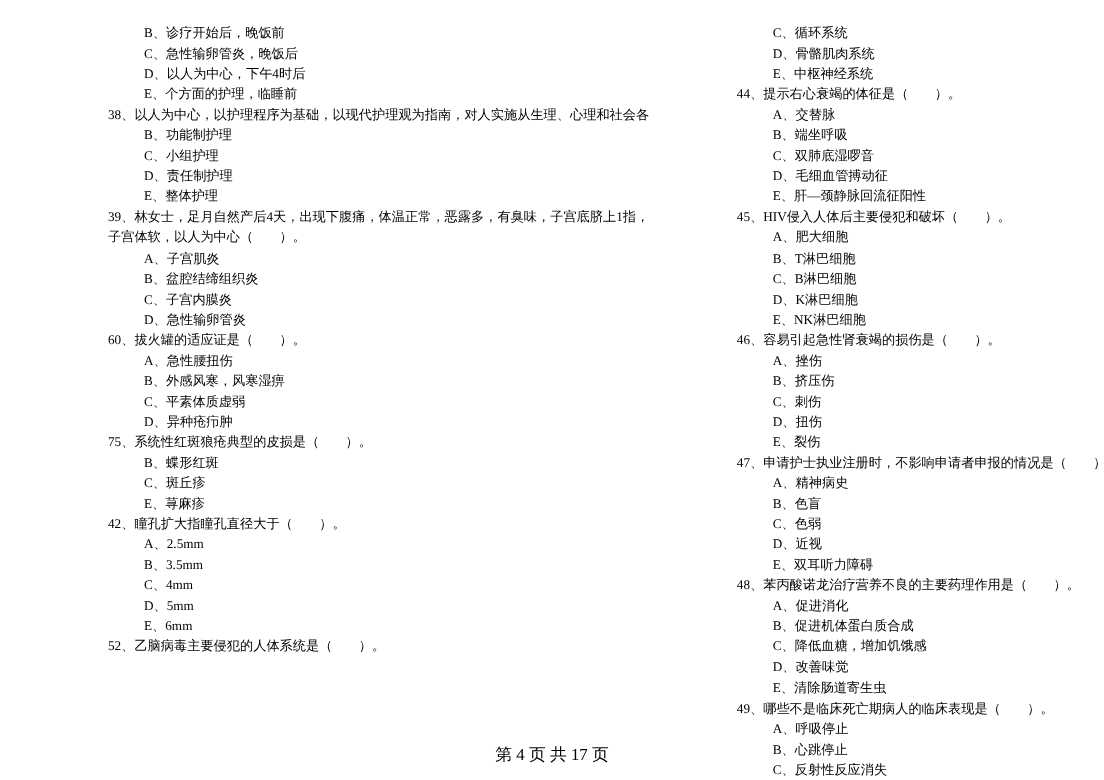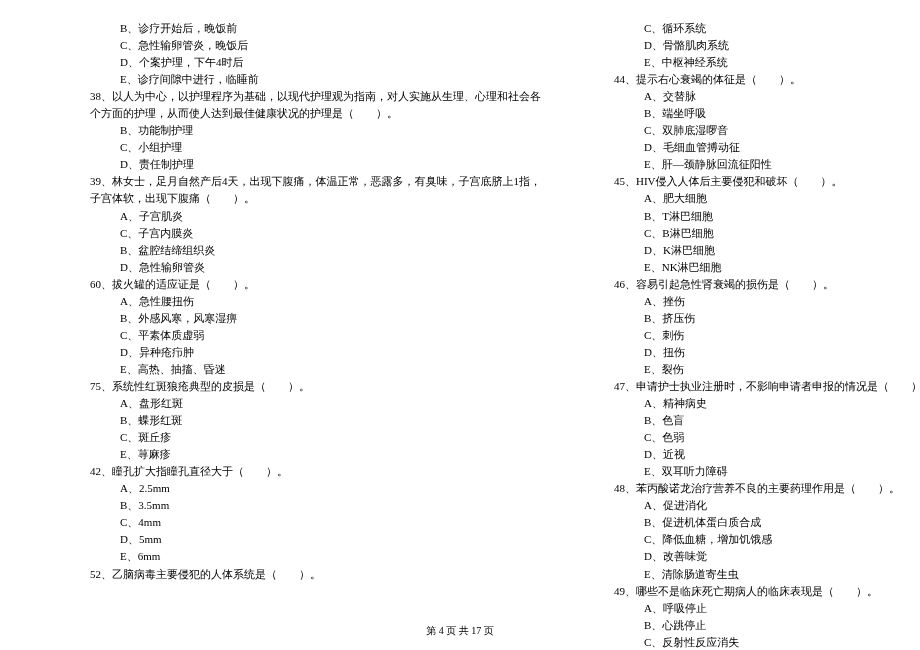--- a/index.html
+++ b/index.html
@@ -29,51 +29,49 @@
     padding-left: 30px;
   }
   .indent-q {
     padding-left: 0;
   }
   .footer {
     position: absolute;
     bottom: 12px;
     width: 920px;
     text-align: center;
-    font-size: 10px;
+    font-size: 14px;
   }
 </style>
 </head>
 <body>
 
 <div class="page">
   <div class="column" id="col-left">
       <div class="line indent-opt">B、诊疗开始后，晚饭前</div>
       <div class="line indent-opt">C、急性输卵管炎，晚饭后</div>
-      <div class="line indent-opt">D、个案护理，下午4时后</div>
-      <div class="line indent-opt">E、诊疗间隙中进行，临睡前</div>
+      <div class="line indent-opt">D、以人为中心，下午4时后</div>
+      <div class="line indent-opt">E、个方面的护理，临睡前</div>
       <div class="line indent-q">38、以人为中心，以护理程序为基础，以现代护理观为指南，对人实施从生理、心理和社会各</div>
-      <div class="line indent-q">个方面的护理，从而使人达到最佳健康状况的护理是（　　）。</div>
       <div class="line indent-opt">B、功能制护理</div>
       <div class="line indent-opt">C、小组护理</div>
       <div class="line indent-opt">D、责任制护理</div>
+      <div class="line indent-opt">E、整体护理</div>
       <div class="line indent-q">39、林女士，足月自然产后4天，出现下腹痛，体温正常，恶露多，有臭味，子宫底脐上1指，</div>
-      <div class="line indent-q">子宫体软，出现下腹痛（　　）。</div>
+      <div class="line indent-q">子宫体软，以人为中心（　　）。</div>
       <div class="line indent-opt">A、子宫肌炎</div>
+      <div class="line indent-opt">B、盆腔结缔组织炎</div>
       <div class="line indent-opt">C、子宫内膜炎</div>
-      <div class="line indent-opt">B、盆腔结缔组织炎</div>
       <div class="line indent-opt">D、急性输卵管炎</div>
       <div class="line indent-q">60、拔火罐的适应证是（　　）。</div>
       <div class="line indent-opt">A、急性腰扭伤</div>
       <div class="line indent-opt">B、外感风寒，风寒湿痹</div>
       <div class="line indent-opt">C、平素体质虚弱</div>
       <div class="line indent-opt">D、异种疮疖肿</div>
-      <div class="line indent-opt">E、高热、抽搐、昏迷</div>
       <div class="line indent-q">75、系统性红斑狼疮典型的皮损是（　　）。</div>
-      <div class="line indent-opt">A、盘形红斑</div>
       <div class="line indent-opt">B、蝶形红斑</div>
       <div class="line indent-opt">C、斑丘疹</div>
       <div class="line indent-opt">E、荨麻疹</div>
       <div class="line indent-q">42、瞳孔扩大指瞳孔直径大于（　　）。</div>
       <div class="line indent-opt">A、2.5mm</div>
       <div class="line indent-opt">B、3.5mm</div>
       <div class="line indent-opt">C、4mm</div>
       <div class="line indent-opt">D、5mm</div>
       <div class="line indent-opt">E、6mm</div>
       <div class="line indent-q">52、乙脑病毒主要侵犯的人体系统是（　　）。</div>

